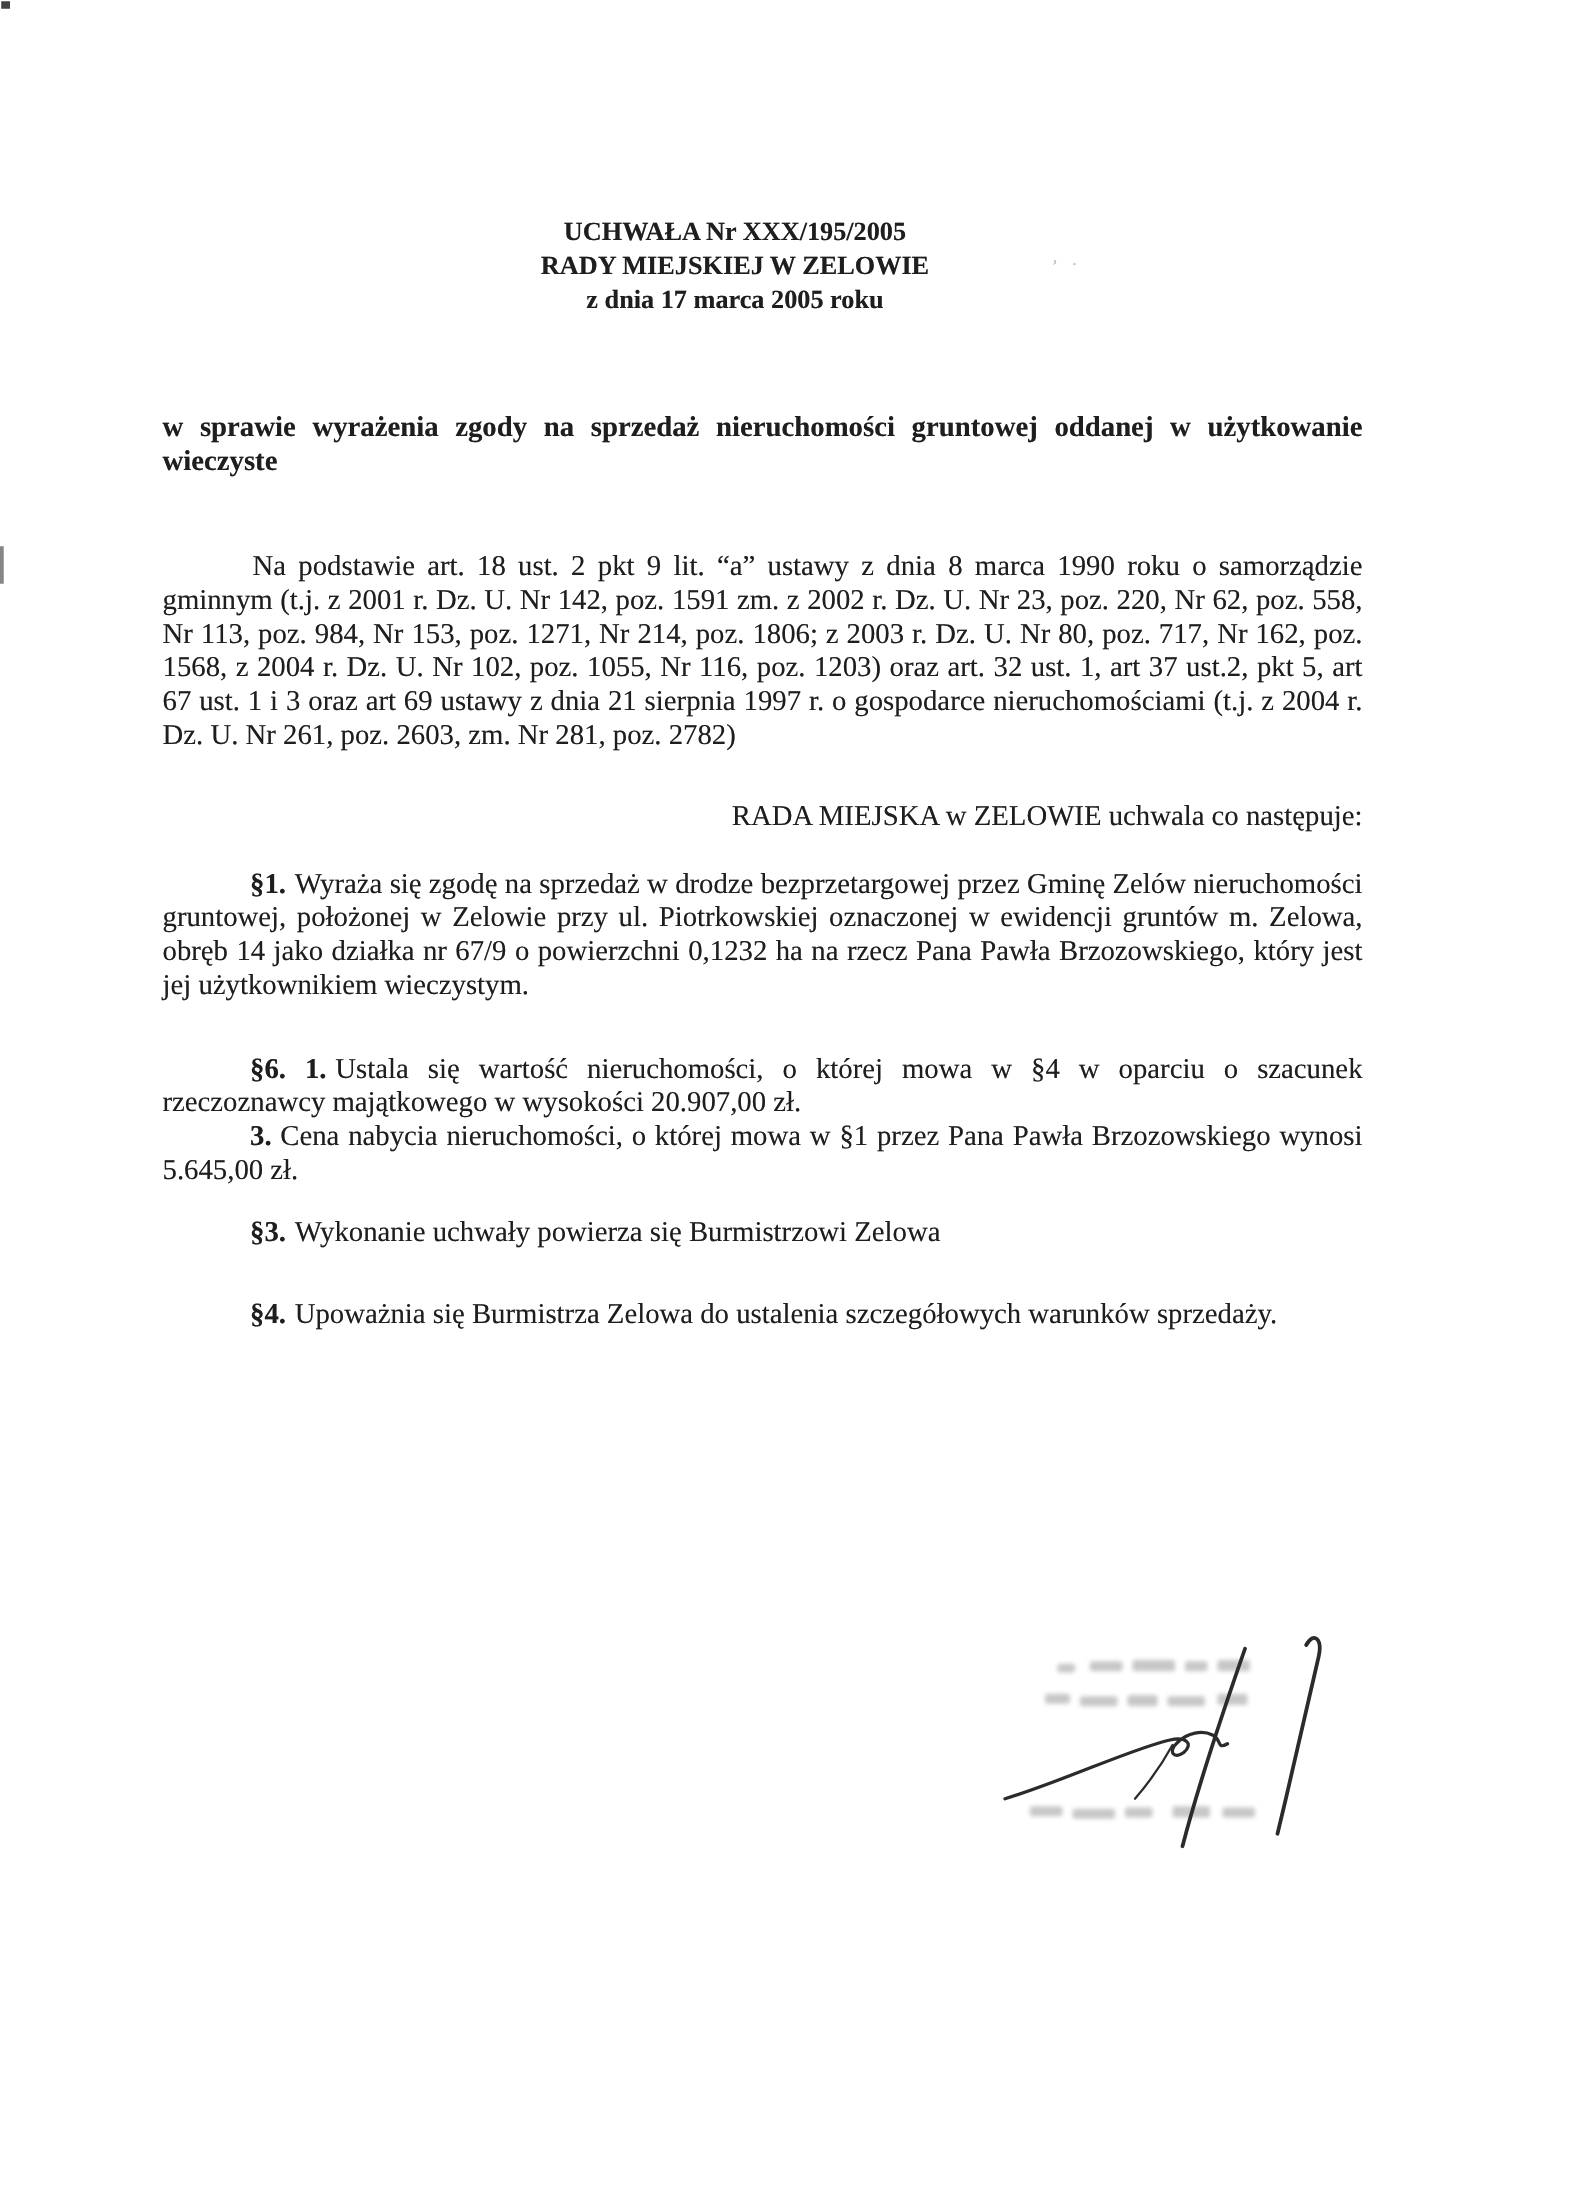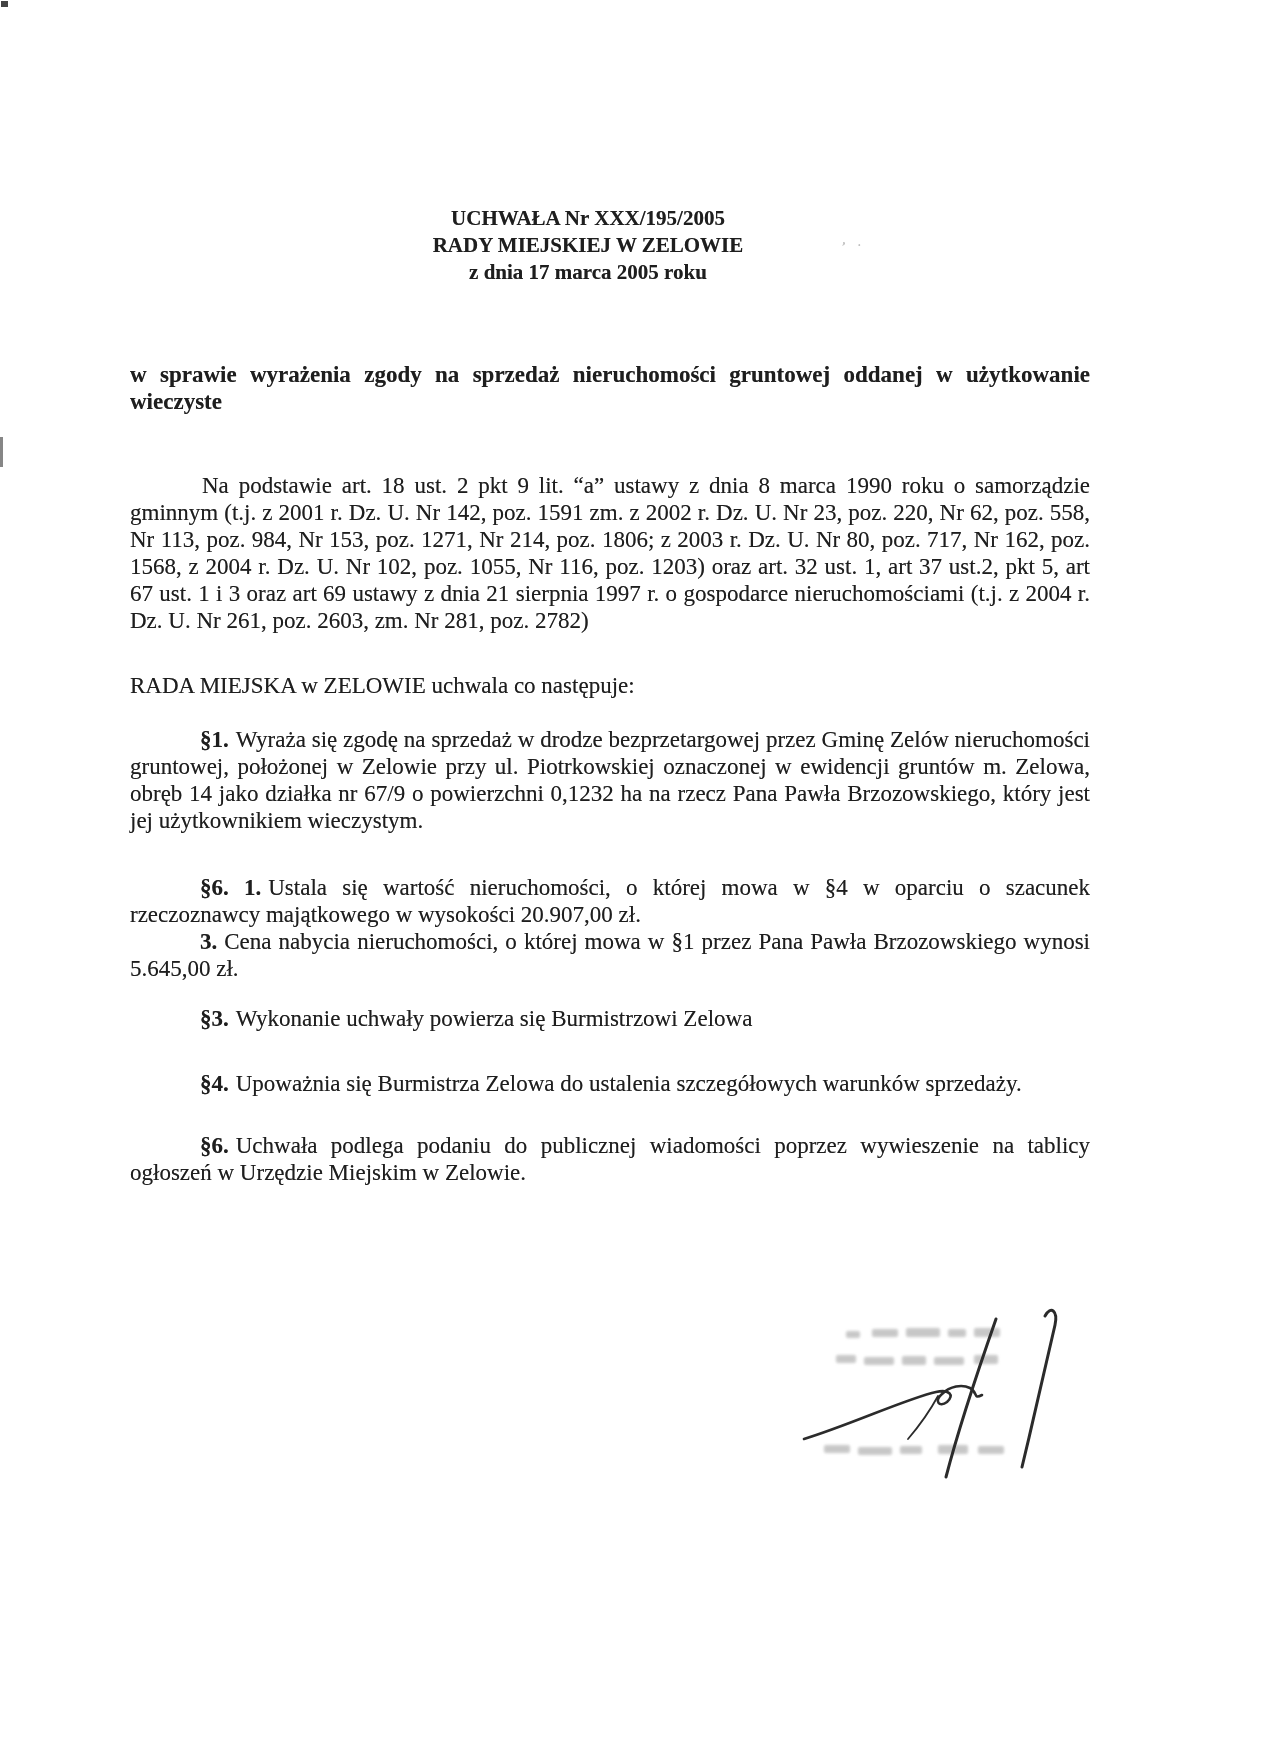--- a/index.html
+++ b/index.html
@@ -10,21 +10,20 @@
     font-family:"Liberation Serif","DejaVu Serif",serif;
     color:#1e1e1e;
     overflow:hidden;
   }
   .scan-artifact{position:absolute;background:#222;}
   #speck-top-left{left:1px;top:1px;width:7px;height:6px;opacity:.85;}
   #mark-left-edge{left:0;top:437px;width:3px;height:30px;opacity:.55;}
   #content{
     position:absolute;left:130px;top:0;width:960px;
     text-shadow:0 0 .5px rgba(40,40,40,.55);
-    margin-top:33px;
   }
   .title-block{
     padding-top:172px;
     text-align:center;
     transform:translateX(-22px);
     font-weight:bold;
     font-size:21px;
     line-height:27px;
   }
   .faint-marks{
@@ -39,21 +38,21 @@
     text-align:justify;
   }
   .body-text{font-size:23px;line-height:27px;}
   .legal-basis{
     margin:57px 0 0 0;
     text-align:justify;
     text-indent:72px;
   }
   .enacting{
     margin:38px 0 0 0;
-    text-align:left;
+    text-align:right;
   }
   p.para{
     margin:0;
     text-align:justify;
     text-indent:70px;
   }
   p.para .marker{margin-right:7px;}
   #para-0{margin-top:27px;}
   #para-1{margin-top:40px;}
   #para-2,#para-3{margin-top:0;}
@@ -91,21 +90,20 @@
   <p class="para body-text" id="para-1"><b class="marker">§6. 1.</b><span>Ustala się wartość nieruchomości, o której mowa w §4 w oparciu o szacunek rzeczoznawcy majątkowego w wysokości 20.907,00 zł.</span></p>
 
 
   <p class="para body-text" id="para-3"><b class="marker">3.</b><span>Cena nabycia nieruchomości, o której mowa w §1 przez Pana Pawła Brzozowskiego wynosi 5.645,00 zł.</span></p>
 
   <p class="para body-text" id="para-4"><b class="marker">§3.</b><span>Wykonanie uchwały powierza się Burmistrzowi Zelowa</span></p>
 
   <p class="para body-text" id="para-5"><b class="marker">§4.</b><span>Upoważnia się Burmistrza Zelowa do ustalenia szczegółowych warunków sprzedaży.</span></p>
 
 
-  <p class="para body-text" id="para-7"><b class="marker">§6.</b><span>Uchwała podlega podaniu do publicznej wiadomości poprzez wywieszenie na tablicy ogłoszeń w Urzędzie Miejskim w Zelowie.</span></p>
 
 </div>
 
 <div id="signature-area">
   <svg width="300" height="190" viewBox="0 0 300 190">
     <defs>
       <filter id="smudge-blur" x="-20%" y="-20%" width="140%" height="140%">
         <feGaussianBlur stdDeviation="1.6"></feGaussianBlur>
       </filter>
     </defs>

